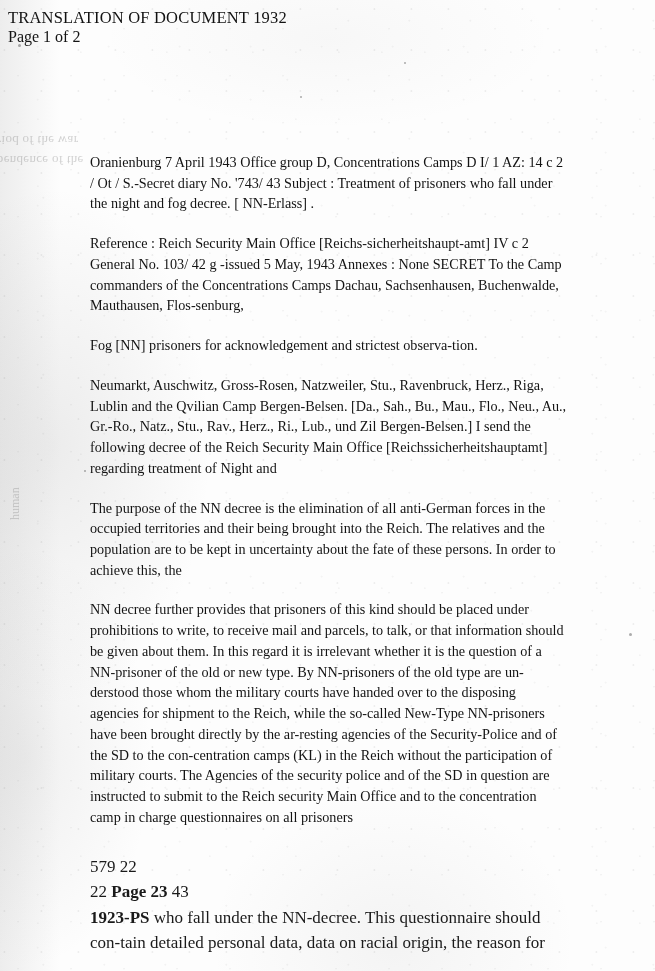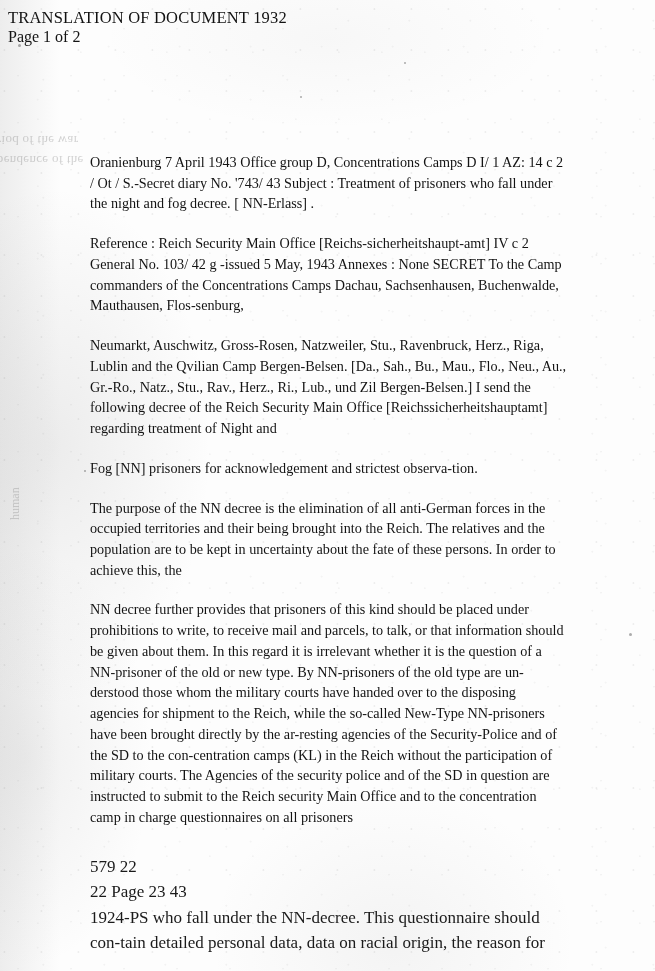--- a/index.html
+++ b/index.html
@@ -106,21 +106,21 @@
     font-size: 14.2px;
     line-height: 1.46;
     text-align: left;
     color: #131313;
   }
   p.tight { margin-bottom: 15px; }
   .t-head {
     font-weight: bold;
     font-size: 14.6px;
   }
-  .b { font-weight: normal; }
+  .b { font-weight: bold; }
 
   .folio {
     margin: 0;
     font-size: 17px;
     line-height: 1.5;
   }
   .folio-block { margin-top: 26px; margin-bottom: 0; }
 
   .gap-lg { margin-bottom: 30px; }
 
@@ -167,29 +167,29 @@
   <div class="bleed">dependence of the period of the war</div>
   <div class="bleed2">human</div>
 
   <div class="body-col">
 
 
     <p class="para">Oranienburg 7 April 1943 Office group D, Concentrations Camps D I/ 1 AZ: 14 c 2 / Ot / S.-Secret diary No. '743/ 43 Subject : Treatment of prisoners who fall under the night and fog decree. [ NN-Erlass] .</p>
 
     <p class="para gap-lg">Reference : Reich Security Main Office [Reichs-sicherheitshaupt-amt] IV c 2 General No. 103/ 42 g -issued 5 May, 1943 Annexes : None SECRET To the Camp commanders of the Concentrations Camps Dachau, Sachsenhausen, Buchenwalde, Mauthausen, Flos-senburg,</p>
 
+    <p class="para gap-lg">Fog [NN] prisoners for acknowledgement and strictest observa-tion.</p>
+
     <p class="para gap-lg">Neumarkt, Auschwitz, Gross-Rosen, Natzweiler, Stu., Ravenbruck, Herz., Riga, Lublin and the Qvilian Camp Bergen-Belsen. [Da., Sah., Bu., Mau., Flo., Neu., Au., Gr.-Ro., Natz., Stu., Rav., Herz., Ri., Lub., und Zil Bergen-Belsen.] I send the following decree of the Reich Security Main Office [Reichssicherheitshauptamt] regarding treatment of Night and</p>
-
-    <p class="para gap-lg">Fog [NN] prisoners for acknowledgement and strictest observa-tion.</p>
 
     <p class="para gap-lg">The purpose of the NN decree is the elimination of all anti-German forces in the occupied territories and their being brought into the Reich. The relatives and the population are to be kept in uncertainty about the fate of these persons. In order to achieve this, the</p>
 
     <p class="para">NN decree further provides that prisoners of this kind should be placed under prohibitions to write, to receive mail and parcels, to talk, or that information should be given about them. In this regard it is irrelevant whether it is the question of a NN-prisoner of the old or new type. By NN-prisoners of the old type are un-derstood those whom the military courts have handed over to the disposing agencies for shipment to the Reich, while the so-called New-Type NN-prisoners have been brought directly by the ar-resting agencies of the Security-Police and of the SD to the con-centration camps (KL) in the Reich without the participation of military courts. The Agencies of the security police and of the SD in question are instructed to submit to the Reich security Main Office and to the concentration camp in charge questionnaires on all prisoners</p>
 
     <div class="folio-block">
       <p class="folio">579 22</p>
       <p class="folio"><span>22 </span><span class="b">Page 23</span><span> 43</span></p>
-      <p class="folio"><span class="b">1924-PS</span><span> who fall under the NN-decree. This questionnaire should con-tain detailed personal data, data on racial origin, the reason for</span></p>
+      <p class="folio"><span class="b">1923-PS</span><span> who fall under the NN-decree. This questionnaire should con-tain detailed personal data, data on racial origin, the reason for</span></p>
     </div>
 
   </div>
 
 </div>
 
 </body></html>

